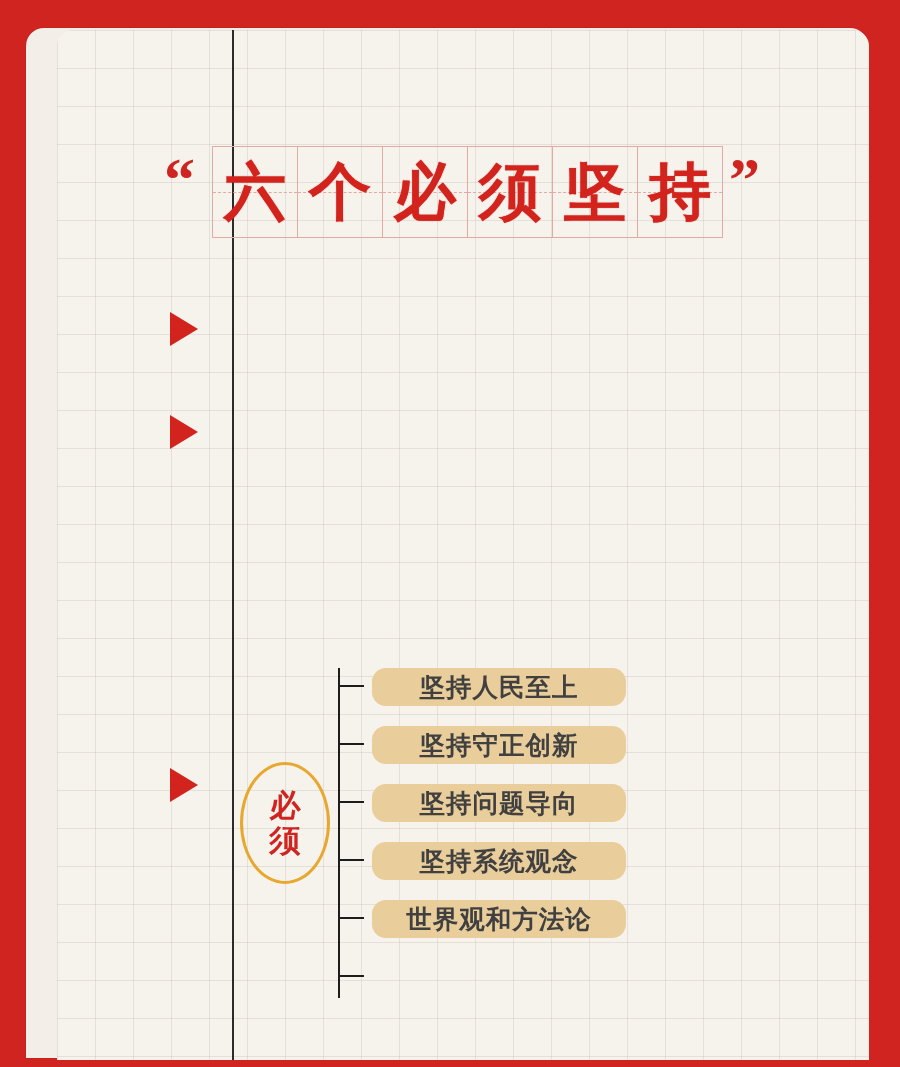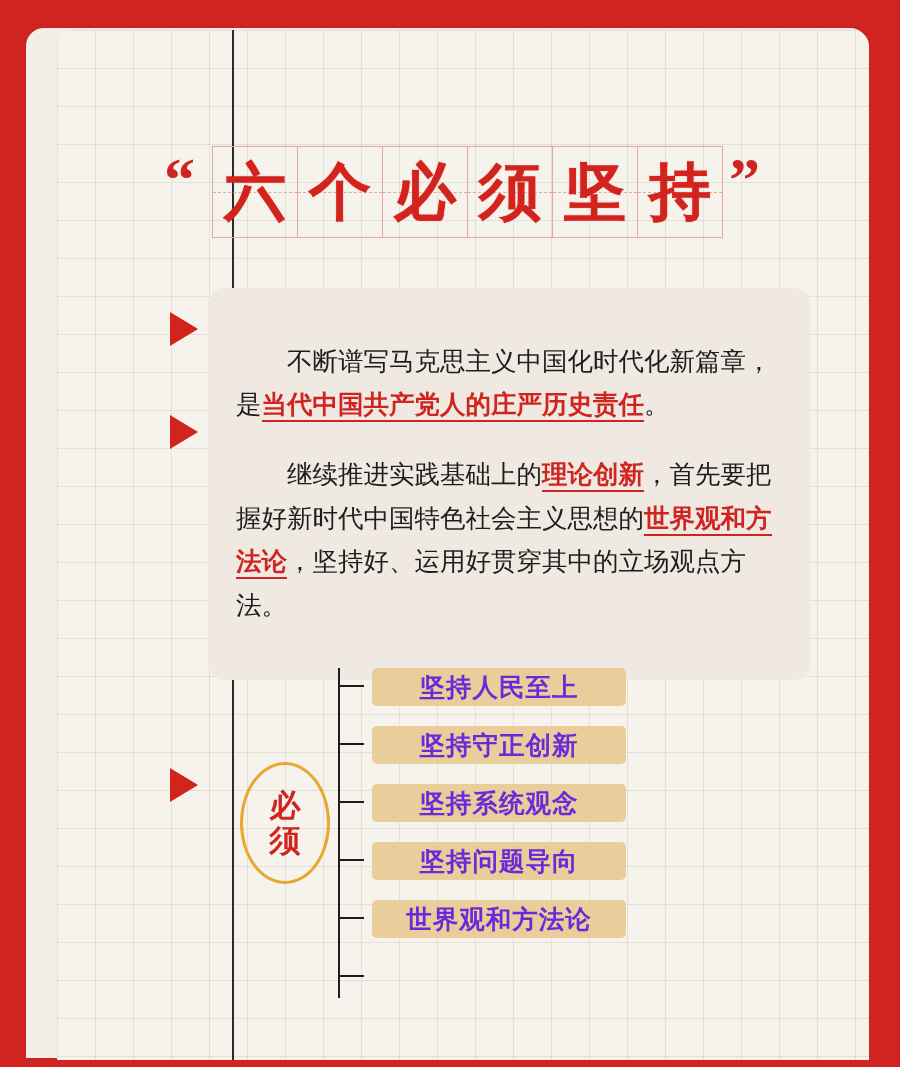--- a/index.html
+++ b/index.html
@@ -213,25 +213,25 @@
   .list {
     position: absolute;
     left: 372px;
     top: 668px;
     width: 254px;
   }
   .list-item {
     height: 38px;
     margin-bottom: 20px;
     background: #e9cd9a;
-    border-radius: 5px;
+    border-radius: 14px;
     display: flex;
     align-items: center;
     justify-content: center;
-    color: #6d28d9;
+    color: #404040;
     font-size: 25.5px;
     font-weight: 700;
     letter-spacing: 1px;
     font-family: "DejaVu Serif", "Liberation Serif", serif;
   }
   .list-item:last-child { margin-bottom: 0; }
 </style>
 </head>
 <body>
 
@@ -270,44 +270,36 @@
           <span>持</span>
         </div>
     </div>
     <span class="quote right">”</span>
   </div>
 
   <div class="tri b1"></div>
   <div class="tri b2"></div>
   <div class="tri b3"></div>
 
-  <div class="para-card">
-    <p class="para">
-      <span>不断谱写马克思主义中国化时代化新篇章，是</span><span class="hl">当代中国共产党人的庄严历史责任</span><span>。</span>
-    </p>
-    <p class="para">
-      <span>继续推进实践基础上的</span><span class="hl">理论创新</span><span>，首先要把握好新时代中国特色社会主义思想的</span><span class="hl">世界观和方法论</span><span>，坚持好、运用好贯穿其中的立场观点方法。</span>
-    </p>
-  </div>
 
   <div class="bixu">
     <span>必</span>
     <span>须</span>
   </div>
 
   <div class="bracket">
     <i style="top:17px"></i>
     <i style="top:75px"></i>
     <i style="top:133px"></i>
     <i style="top:191px"></i>
     <i style="top:249px"></i>
     <i style="top:307px"></i>
   </div>
 
   <div class="list">
     <div class="list-item">坚持人民至上</div>
     <div class="list-item">坚持守正创新</div>
+    <div class="list-item">坚持问题导向</div>
     <div class="list-item">坚持系统观念</div>
-    <div class="list-item">坚持问题导向</div>
     <div class="list-item">世界观和方法论</div>
   </div>
 
 </div>
 
 </body></html>

